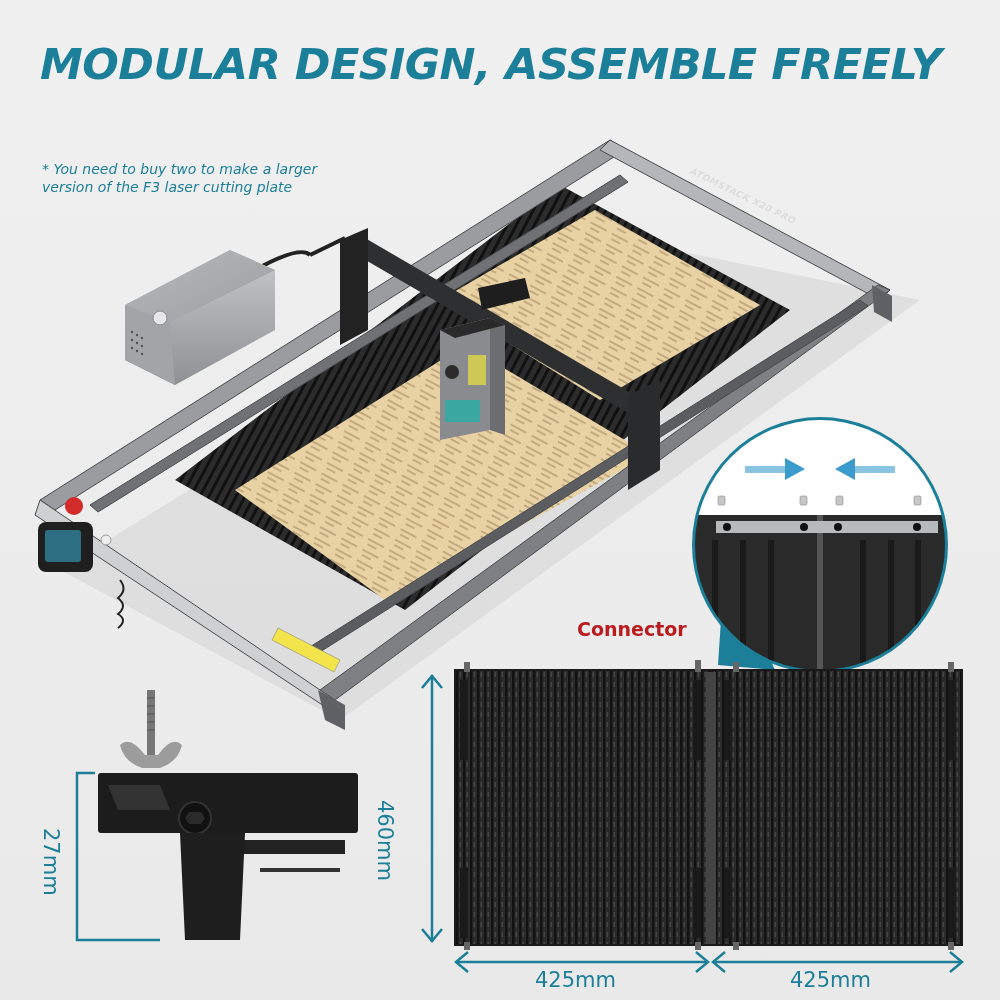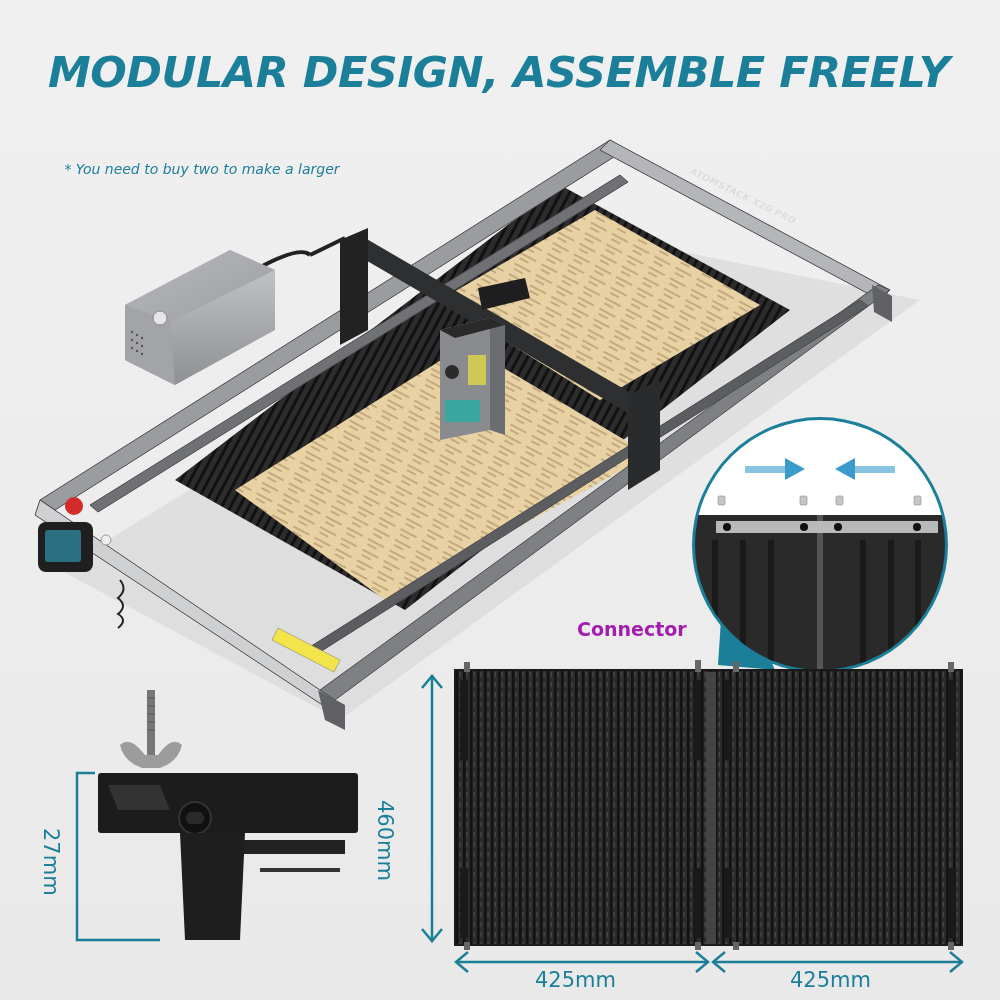--- a/index.html
+++ b/index.html
@@ -2,34 +2,33 @@
 <html><head>
   <meta charset="utf-8">
   <style>
     html, body { margin: 0; padding: 0; }
     body {
       width: 1000px; height: 1000px; position: relative; overflow: hidden;
       background: linear-gradient(180deg, #f0f0f0 0%, #ececec 60%, #e9e9e9 100%);
       font-family: "DejaVu Sans", sans-serif;
     }
     .headline {
-      position: absolute; left: 40px; top: 34px; margin: 8px;
+      position: absolute; left: 40px; top: 34px; margin: 0;
       color: #1c7f99; font-weight: bold; font-style: italic;
       font-size: 43px; line-height: 60px; letter-spacing: -0.5px;
       font-family: "DejaVu Sans", sans-serif;
     }
     .footnote {
       position: absolute; left: 42px; top: 160px; width: 320px;
       color: #1c7f99; font-style: italic; font-size: 14px; line-height: 18px;
       font-family: "DejaVu Sans", sans-serif;
-      text-align: center;
     }
     .scene { position: absolute; left: 0; top: 0; width: 1000px; height: 1000px; }
     .label-connector {
-      position: absolute; left: 577px; top: 618px; color: #a21caf;
+      position: absolute; left: 577px; top: 618px; color: #b91c1c;
       font-weight: bold; font-size: 19px; font-family: "DejaVu Sans", sans-serif;
     }
     .dim-text {
       position: absolute; color: #1c7f99; font-size: 21px;
       font-family: "DejaVu Sans", sans-serif;
     }
     .dim-460 { left: 397px; top: 800px; transform: rotate(90deg); transform-origin: left top; }
     .dim-27 { left: 63px; top: 828px; transform: rotate(90deg); transform-origin: left top; }
     .dim-425a { left: 535px; top: 968px; }
     .dim-425b { left: 790px; top: 968px; }
@@ -42,20 +41,21 @@
   </style>
 </head>
 <body>
 
 <h1 class="headline">
   <div>MODULAR DESIGN, ASSEMBLE FREELY</div>
 </h1>
 
 <div class="footnote">
   <div>* You need to buy two to make a larger</div>
+  <div>version of the F3 laser cutting plate</div>
 </div>
 
 <svg class="scene" viewBox="0 0 1000 1000" xmlns="http://www.w3.org/2000/svg">
   <defs>
     <pattern id="slats" width="7" height="10" patternUnits="userSpaceOnUse">
       <rect width="7" height="10" fill="#2b2b2b"></rect>
       <rect x="1" y="0" width="2.5" height="10" fill="#121212"></rect>
       <rect x="4.5" y="2" width="1.5" height="5" fill="#444"></rect>
     </pattern>
     <pattern id="slatsTilt" width="8" height="8" patternUnits="userSpaceOnUse" patternTransform="rotate(28)">

